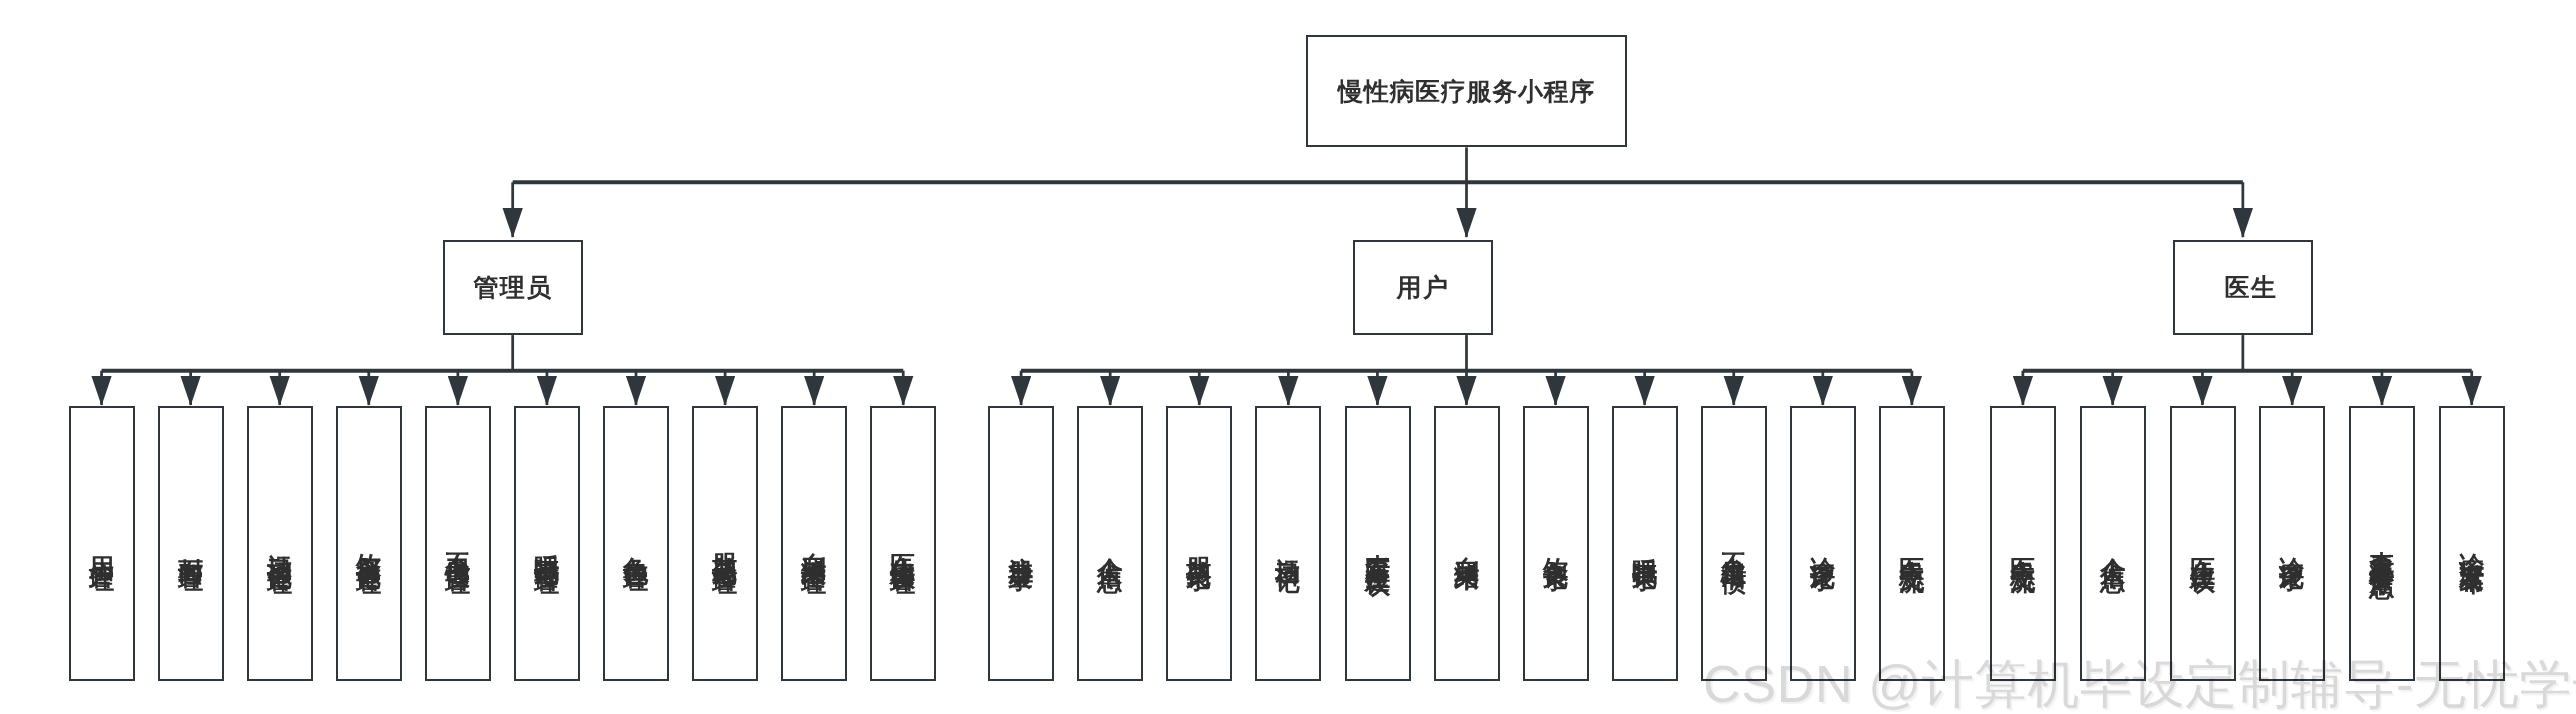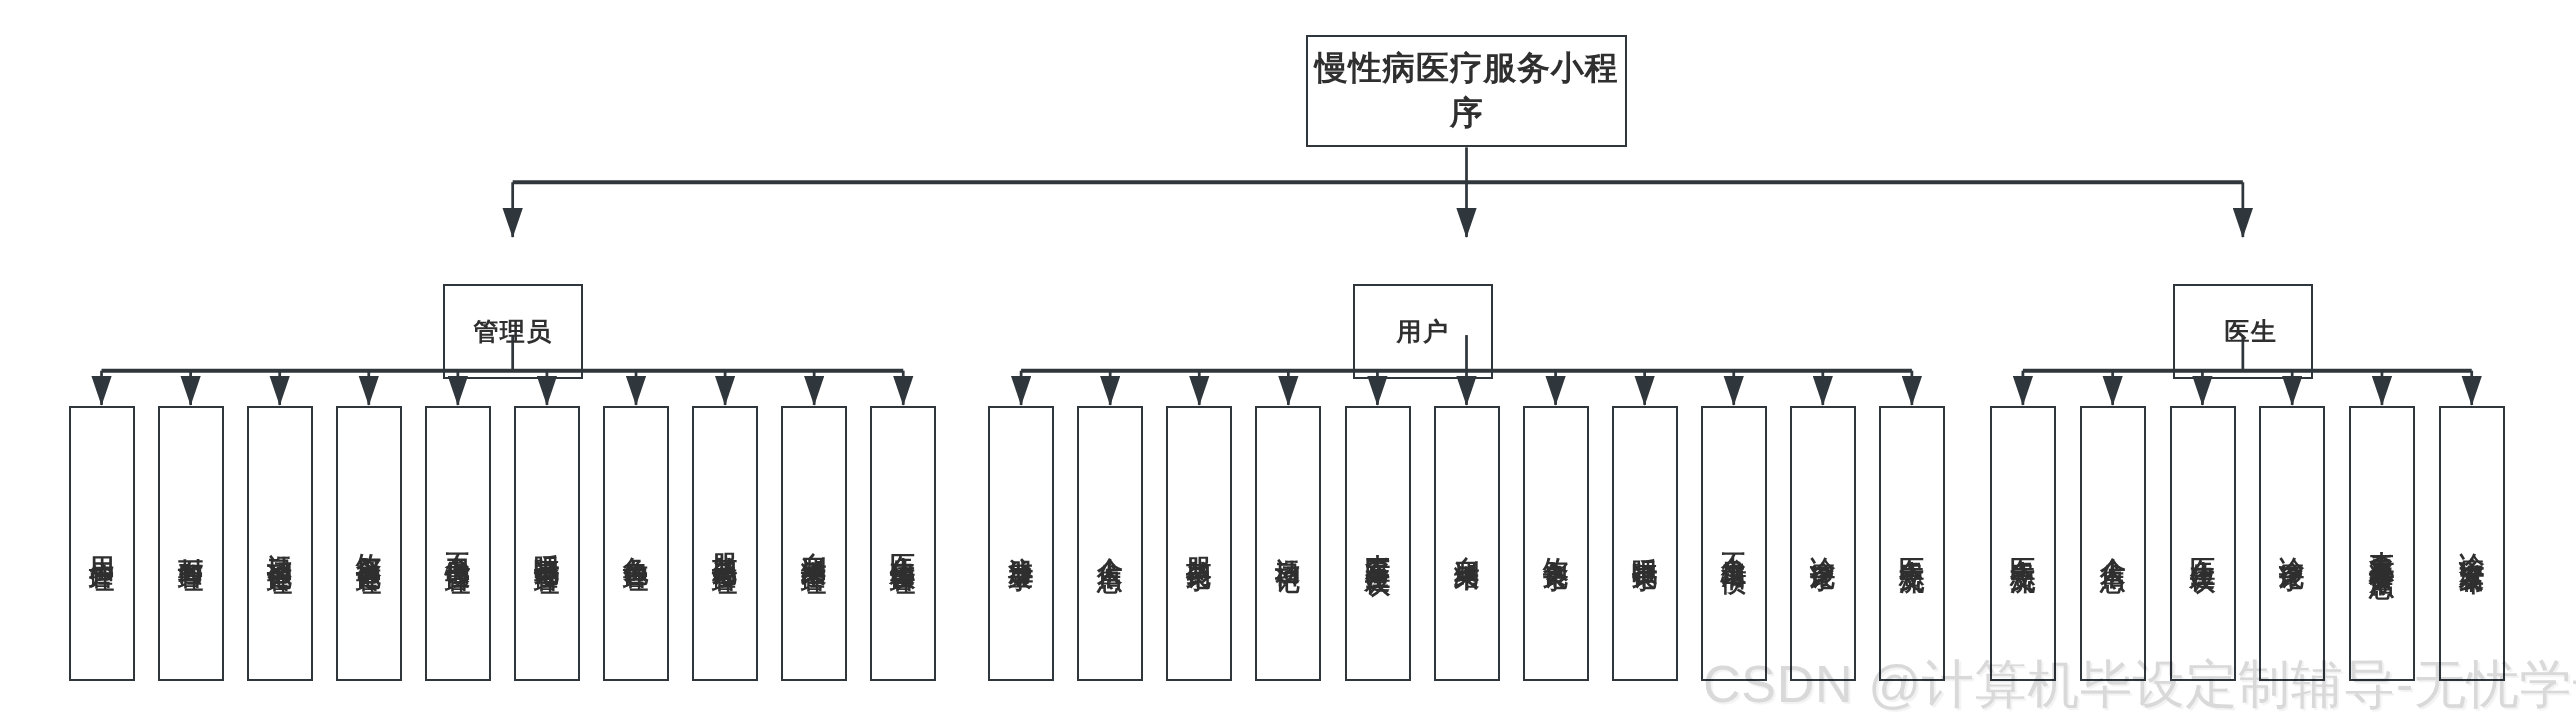--- a/index.html
+++ b/index.html
@@ -21,22 +21,22 @@
     position:absolute;
     box-sizing:border-box;
     border:2.7px solid var(--stroke);
     display:flex;align-items:center;justify-content:center;
     color:var(--text);
     font-weight:bold;
     background:transparent;
     z-index:2;
     text-align:center;
   }
-  .root-node{left:1306px;top:35px;width:321px;height:112px;font-size:33px;letter-spacing:0.7px;}
-  .branch-node{top:240px;width:140px;height:95px;font-size:25px;letter-spacing:1.4px;margin-top:44px;}
+  .root-node{left:1306px;top:35px;width:321px;height:112px;font-size:25px;letter-spacing:0.7px;}
+  .branch-node{top:240px;width:140px;height:95px;font-size:25px;letter-spacing:1.4px;}
   .leaf{
     position:absolute;
     top:406px;width:66px;height:275px;
     box-sizing:border-box;
     border:2.7px solid var(--stroke);
     display:flex;align-items:center;justify-content:center;
     z-index:2;
   }
   .leaf span{
     writing-mode:vertical-rl;

